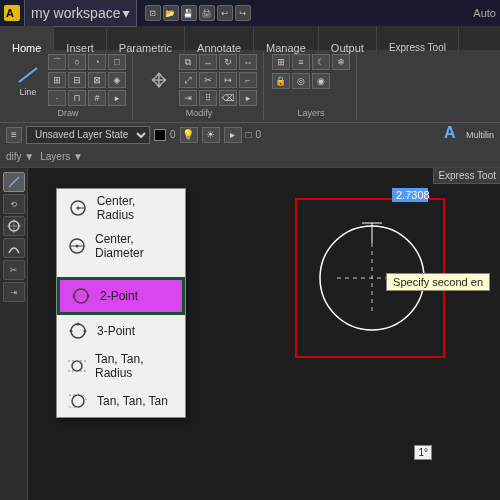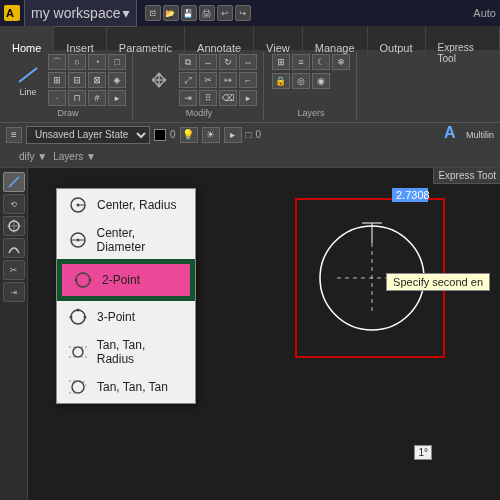--- a/index.html
+++ b/index.html
@@ -147,21 +147,21 @@
       border: 1px solid #888;
       display: inline-block;
     }
 
     
     .layers-bar {
       display: flex;
       align-items: center;
       background: #3c3c3c;
       height: 22px;
-      padding: 0 19px;
+      padding: 0 6px;
       font-size: 10px;
       color: #aaa;
       border-bottom: 1px solid #444;
       gap: 6px;
     }
 
     
     .main-area {
       display: flex;
       height: calc(500px - 26px - 24px - 72px - 24px - 22px);
@@ -198,21 +198,21 @@
       overflow: hidden;
     }
 
     
     .dropdown-menu {
       position: absolute;
       left: 28px;
       top: 20px;
       background: #f0f0f0;
       border: 1px solid #888;
-      width: 140px;
+      width: 130px;
       z-index: 100;
       box-shadow: 2px 2px 6px rgba(0,0,0,0.5);
     }
     .menu-item {
       display: flex;
       align-items: center;
       padding: 5px 10px;
       gap: 8px;
       font-size: 12px;
       color: #222;
@@ -291,21 +291,20 @@
   <div class="title-bar-right">
     <span>Auto</span>
   </div>
 </div>
 
 <div class="ribbon-tabs">
   <div class="ribbon-tab active">Home</div>
   <div class="ribbon-tab">Insert</div>
   <div class="ribbon-tab">Parametric</div>
   <div class="ribbon-tab">Annotate</div>
-  <div class="ribbon-tab">View</div>
   <div class="ribbon-tab">Manage</div>
   <div class="ribbon-tab">Output</div>
   <div class="ribbon-tab" style="font-size:10px;">Express Tool</div>
 </div>
 
 <div class="ribbon-content">
 
   <div class="ribbon-group">
     <div class="ribbon-row">
       <div class="rib-btn">
@@ -460,21 +459,21 @@
         <div class="menu-icon">
           <svg width="20" height="20">
               <circle cx="10" cy="10" r="7" fill="none" stroke="#444" stroke-width="1.5"></circle>
               <circle cx="10" cy="10" r="1.5" fill="#444"></circle>
               <line x1="3" y1="10" x2="17" y2="10" stroke="#444" stroke-width="1"></line>
             </svg>
         </div>
         <span>Center, Diameter</span>
       </div>
 
-      <div class="menu-item selected" style="background:#ec4899;border:5px solid #14532d;">
+      <div class="menu-item selected" style="background:#d946ef;border:3px solid #14532d;margin-top:12px;">
         <div class="menu-icon">
           <svg width="20" height="20">
               <circle cx="10" cy="10" r="7" fill="none" stroke="#444" stroke-width="1.5"></circle>
               <circle cx="3" cy="10" r="1.5" fill="#444"></circle>
               <circle cx="17" cy="10" r="1.5" fill="#444"></circle>
             </svg>
         </div>
         <span>2-Point</span>
       </div>
 

